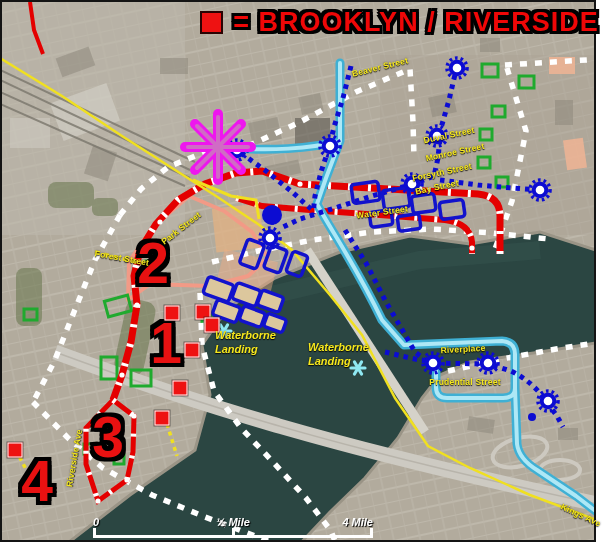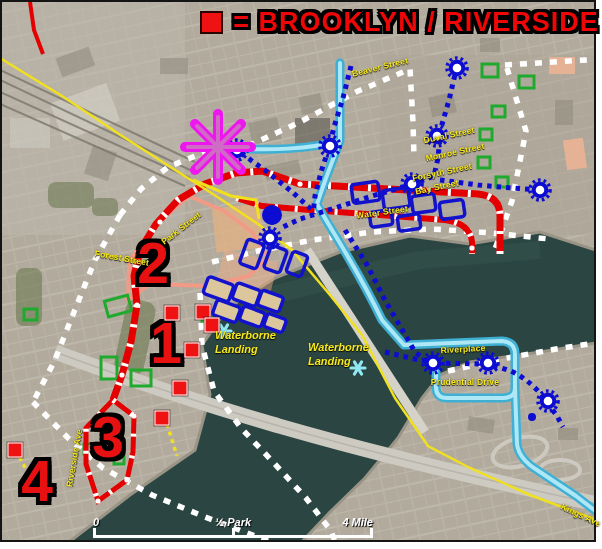--- a/index.html
+++ b/index.html
@@ -313,30 +313,30 @@
         <div class="street-label" style="left: 380px; top: 67px; transform: translate(-50%, -50%) rotate(-14deg);">Beaver Street</div>
         <div class="street-label" style="left: 449px; top: 135px; transform: translate(-50%, -50%) rotate(-12deg);">Duval Street</div>
         <div class="street-label" style="left: 455px; top: 152px; transform: translate(-50%, -50%) rotate(-12deg);">Monroe Street</div>
         <div class="street-label" style="left: 442px; top: 172px; transform: translate(-50%, -50%) rotate(-12deg);">Forsyth Street</div>
         <div class="street-label" style="left: 437px; top: 187px; transform: translate(-50%, -50%) rotate(-12deg);">Bay Street</div>
         <div class="street-label" style="left: 382px; top: 212px; transform: translate(-50%, -50%) rotate(-8deg);">Water Street</div>
         <div class="street-label" style="left: 181px; top: 228px; transform: translate(-50%, -50%) rotate(-38deg);">Park Street</div>
         <div class="street-label" style="left: 122px; top: 258px; transform: translate(-50%, -50%) rotate(10deg);">Forest Street</div>
         <div class="street-label" style="left: 74px; top: 458px; transform: translate(-50%, -50%) rotate(-80deg);">Riverside Ave</div>
         <div class="street-label" style="left: 463px; top: 349px; transform: translate(-50%, -50%) rotate(-3deg);">Riverplace</div>
-        <div class="street-label" style="left: 465px; top: 382px; transform: translate(-50%, -50%) rotate(0deg);">Prudential Drive</div>
+        <div class="street-label" style="left: 465px; top: 382px; transform: translate(-50%, -50%) rotate(0deg);">Prudential Street</div>
         <div class="street-label" style="left: 581px; top: 515px; transform: translate(-50%, -50%) rotate(25deg);">Kings Ave</div>
         <div class="poi-label" style="left: 247px; top: 343px;">Waterborne Landing</div>
         <div class="poi-label" style="left: 340px; top: 355px;">Waterborne Landing</div>
       </div>
 
   <div class="scalebar">
     <div class="sb-line"></div>
     <div class="sb-tick" style="left:0;"></div>
     <div class="sb-tick" style="left:139px;"></div>
     <div class="sb-tick" style="right:0;"></div>
     <span class="sb-label" style="left:0;">0</span>
-    <span class="sb-label" style="left:140px;transform:translateX(-50%);">½ Park</span>
+    <span class="sb-label" style="left:140px;transform:translateX(-50%);">½ Mile</span>
     <span class="sb-label" style="right:0;">4 Mile</span>
   </div>
 </div>
 
 </div>
 
 </body></html>

